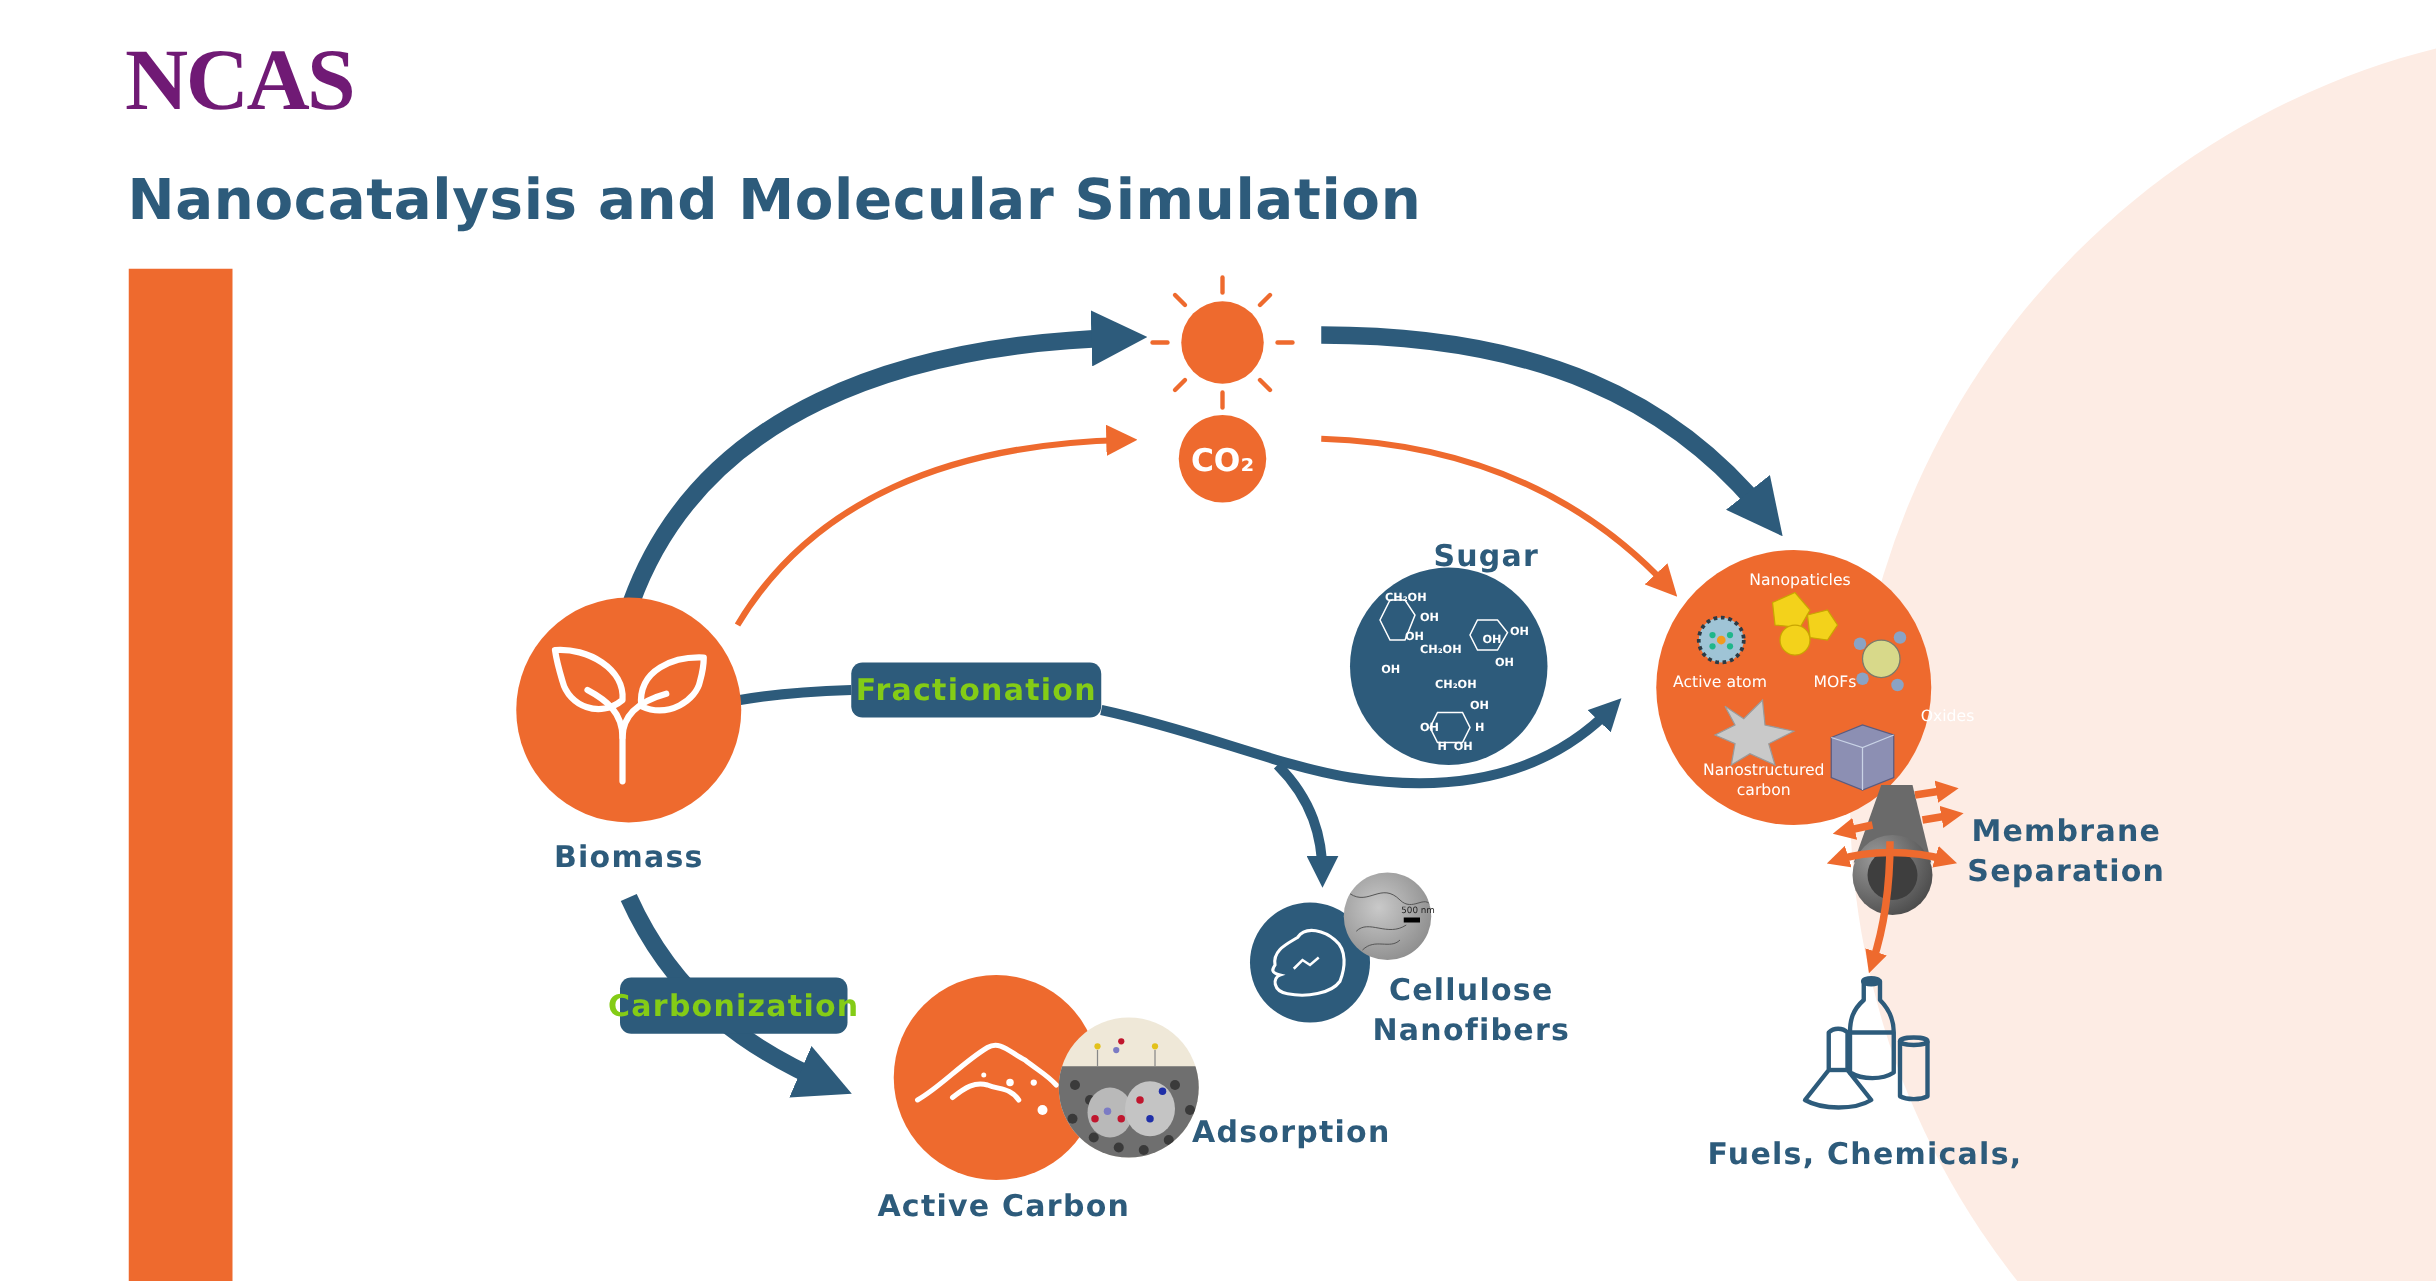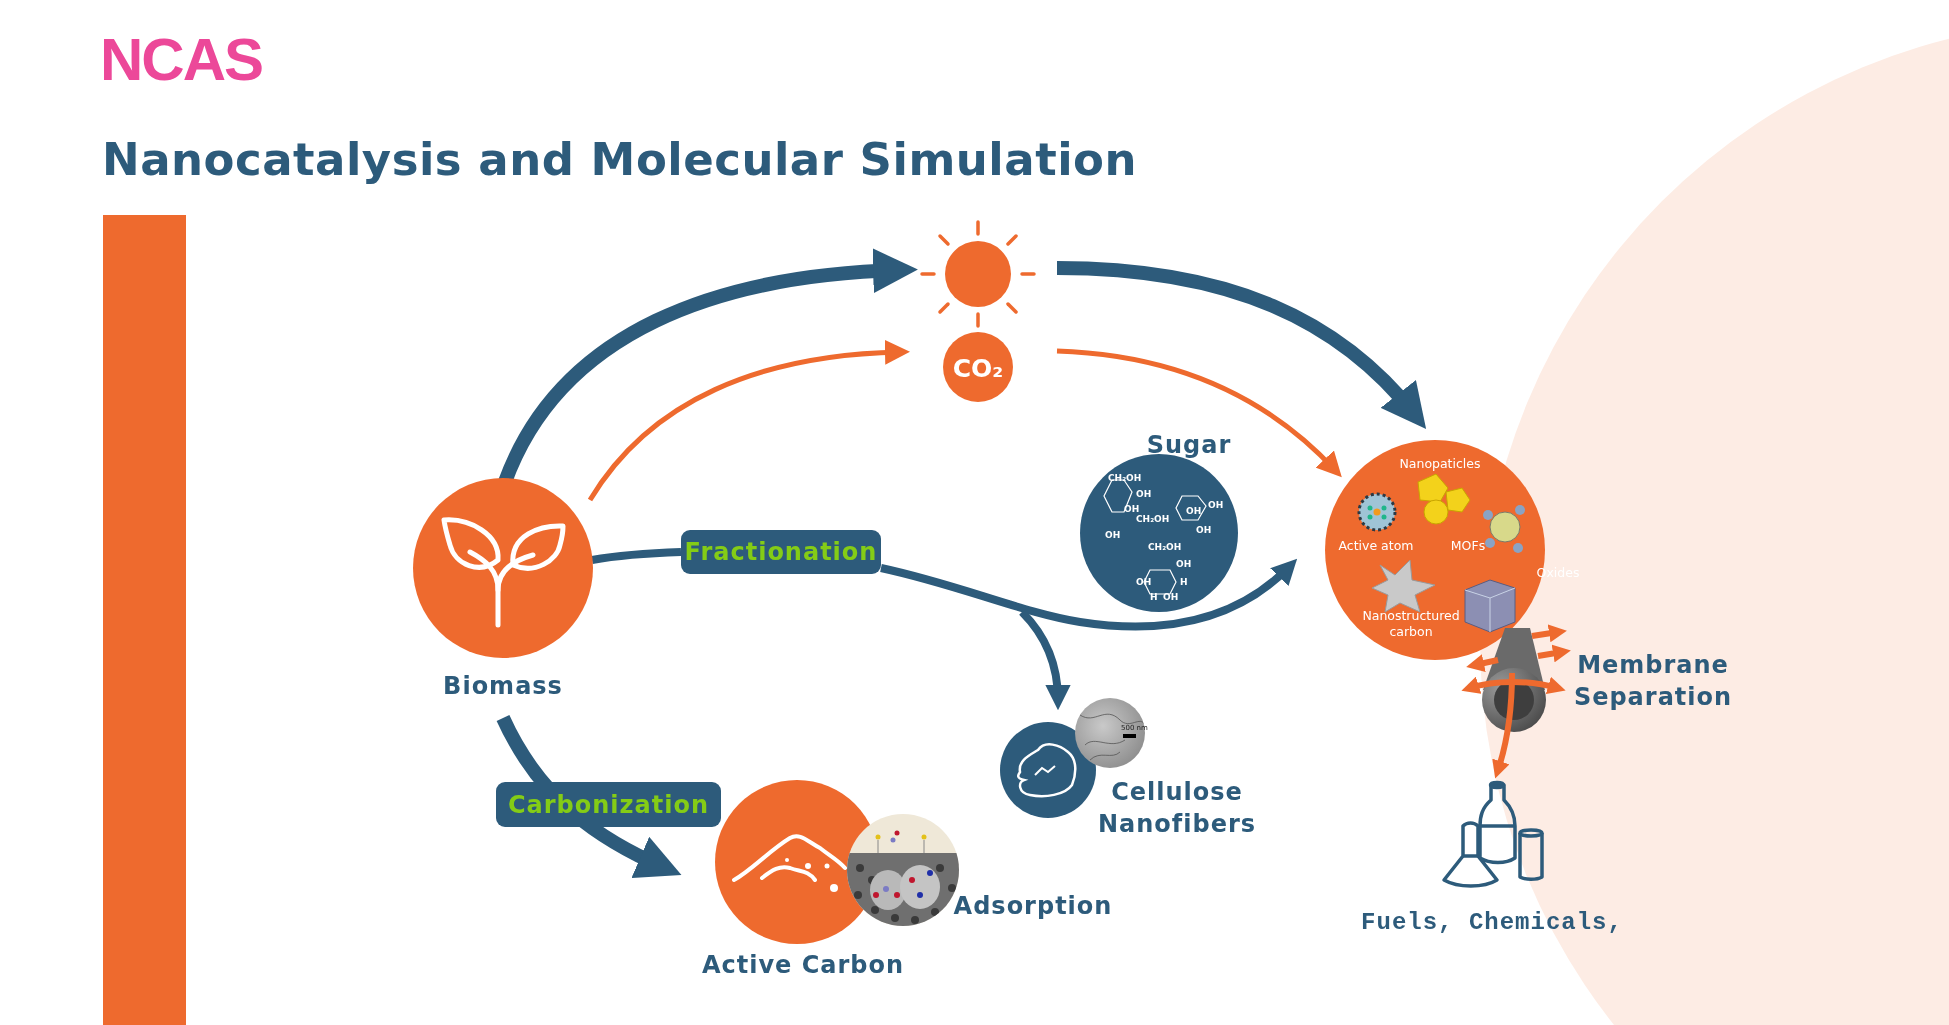--- a/index.html
+++ b/index.html
@@ -1,19 +1,19 @@
 <!DOCTYPE html>
 <html><head>
 <meta charset="utf-8">
 <style>
   html,body{margin:0;padding:0;}
   body{width:1949px;height:1025px;position:relative;overflow:hidden;background:#ffffff;font-family:"DejaVu Sans",sans-serif;}
   .abs{position:absolute;}
   #bg-circle{position:absolute;left:1480px;top:20px;width:1240px;height:1240px;border-radius:50%;background:#FDECE4;}
-  #title{position:absolute;left:100px;top:30px;font-family:Liberation Sans, sans-serif;font-weight:bold;font-size:60px;color:#ec4899;letter-spacing:-2px;line-height:1;}
+  #title{position:absolute;left:100px;top:30px;font-family:Liberation Serif, serif;font-weight:bold;font-size:70px;color:#701a75;letter-spacing:-2px;line-height:1;}
   #subtitle{position:absolute;left:102px;top:137px;font-family:"DejaVu Sans",sans-serif;font-size:45px;color:#2D5B7B;font-weight:bold;letter-spacing:0.5px;line-height:1;}
   #side-bar{position:absolute;left:103px;top:215px;width:83px;height:810px;background:#EE6A2E;}
   svg#diagram{position:absolute;left:0;top:0;}
   .lbl{position:absolute;color:#2D5B7B;font-weight:bold;font-size:24px;text-align:center;white-space:nowrap;transform:translate(-50%,-50%);line-height:1.35;letter-spacing:1px;}
   .pill{position:absolute;background:#2D5B7B;color:#84cc16;font-weight:bold;font-size:24px;border-radius:9px;display:flex;align-items:center;justify-content:center;letter-spacing:1px;}
   .cat-lbl{position:absolute;color:#fff;font-weight:normal;font-size:12.5px;white-space:nowrap;transform:translate(-50%,-50%);text-align:center;line-height:1.3;}
   .small-white{font-family:"DejaVu Sans",sans-serif;fill:#fff;font-size:9px;font-weight:bold;}
 </style>
 </head>
 <body>
@@ -210,40 +210,40 @@
         <circle cx="924" cy="837" r="2.5" fill="#e3c11a"></circle>
       <line x1="878" y1="840" x2="878" y2="853" stroke="#888" stroke-width="1"></line>
       <line x1="924" y1="840" x2="924" y2="853" stroke="#888" stroke-width="1"></line>
     </g>
   </g>
 </svg>
 
 <div class="abs" style="left:978px;top:368px;transform:translate(-50%,-50%);color:#fff;font-weight:bold;font-size:25px;">CO₂</div>
 
 <div class="pill" style="left:681px;top:530px;width:200px;height:44px;">Fractionation</div>
-<div class="pill" style="left:496px;top:782px;width:225px;height:45px;">Carbonization</div>
+<div class="pill" style="left:496px;top:782px;width:182px;height:45px;">Carbonization</div>
 
 <div class="lbl" style="left:503px;top:686px;">Biomass</div>
 <div class="lbl" style="left:1158px;top:445px;margin-left:31px;">Sugar</div>
 
 <div class="lbl" style="left:1177px;top:808px;">
   <div>Cellulose</div>
   <div>Nanofibers</div>
 </div>
 <div class="abs" style="left:1121px;top:724px;font-size:7px;color:#222;">500 nm</div>
 
 <div class="lbl" style="left:803px;top:965px;">Active Carbon</div>
 <div class="lbl" style="left:1033px;top:906px;">Adsorption</div>
 
 <div class="lbl" style="left:1653px;top:681px;">
   <div>Membrane</div>
   <div>Separation</div>
 </div>
 
-<div class="lbl" style="left:1492px;top:923px;font-family:Liberation Mono, monospace;">
+<div class="lbl" style="left:1492px;top:923px;">
   <div>Fuels, Chemicals,</div>
 </div>
 
 <div class="cat-lbl" style="left:1440px;top:464px;">Nanopaticles</div>
 <div class="cat-lbl" style="left:1376px;top:546px;">Active atom</div>
 <div class="cat-lbl" style="left:1468px;top:546px;">MOFs</div>
 <div class="cat-lbl" style="left:1522px;top:573px;margin-left:36px;">Oxides</div>
 <div class="cat-lbl" style="left:1411px;top:624px;width:110px;white-space:normal;">Nanostructured carbon</div>
 
 </body></html>

